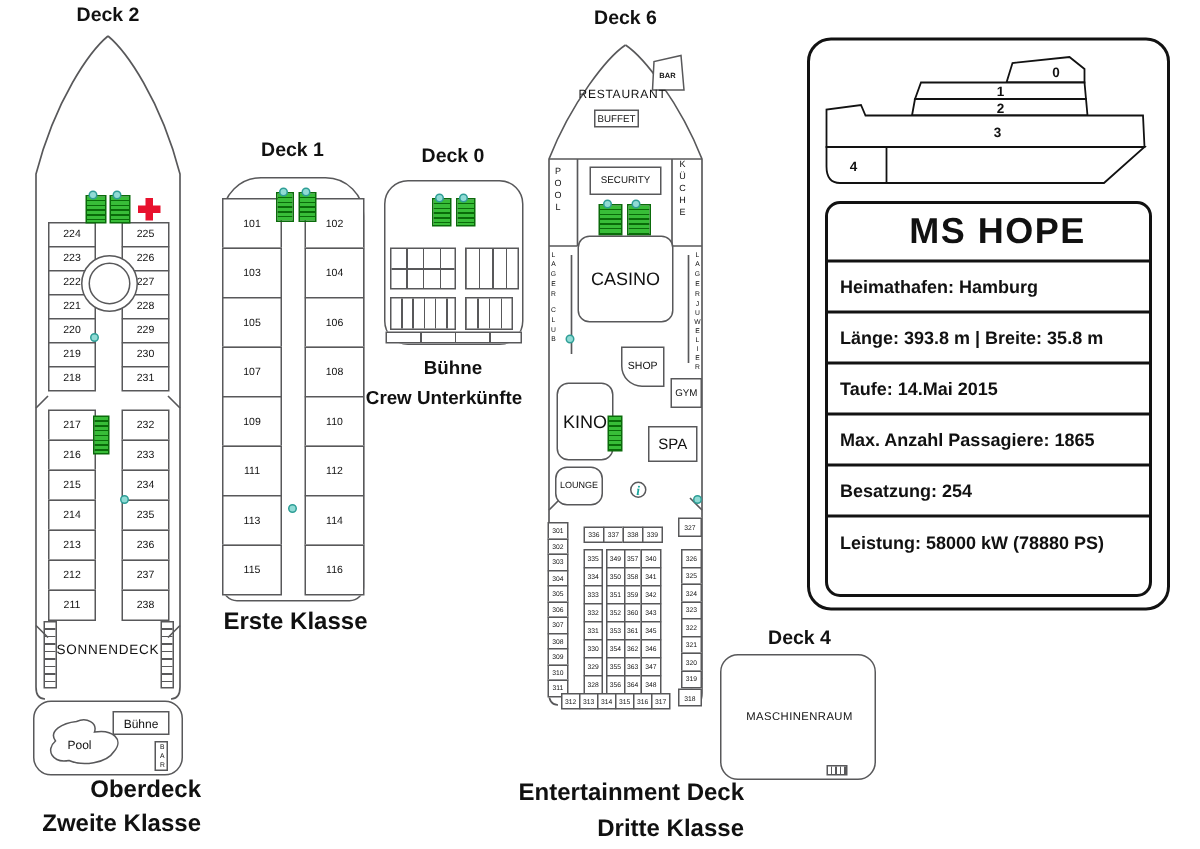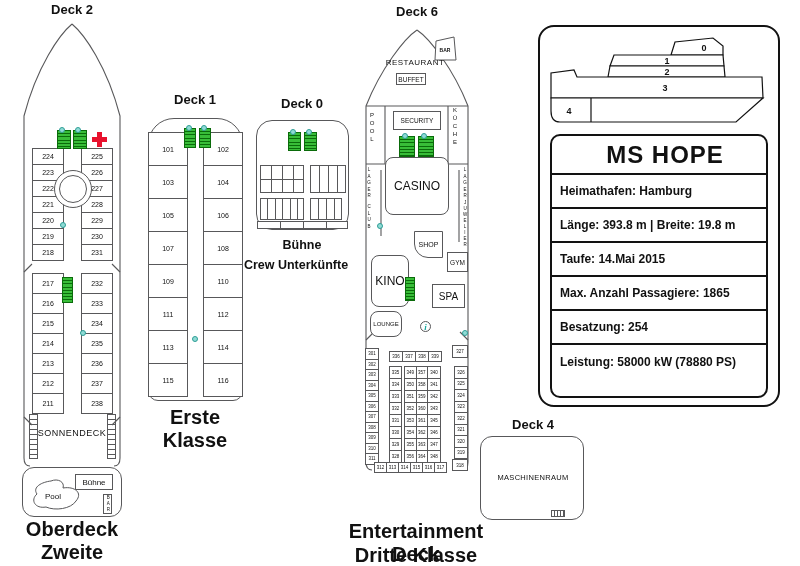--- a/index.html
+++ b/index.html
@@ -3,21 +3,21 @@
 <meta charset="utf-8">
 <style>
   :root{ --ln:#58585a; --ink:#121212; }
   html,body{margin:0;padding:0;background:#fff;}
   .canvas{position:relative;width:800px;height:566px;background:#fff;overflow:hidden;
           font-family:"Liberation Sans",sans-serif;color:#111;}
   .abs{position:absolute;}
   .ctr{display:flex;align-items:center;justify-content:center;}
   .bd{border:1px solid var(--ln);background:#fff;box-sizing:border-box;}
   .decktitle{font-weight:bold;font-size:13px;text-align:center;}
-  .caption{font-weight:bold;font-size:20px;text-align:center;}
+  .caption{font-weight:bold;font-size:16px;text-align:right;}
   .capsm{font-weight:bold;font-size:12.5px;text-align:center;}
   svg{display:block;overflow:visible;}
   .hull{stroke:var(--ln);stroke-width:1.1;fill:none;}
   .hullf{stroke:var(--ln);stroke-width:1;fill:#fff;}
   
   .crow{display:flex;justify-content:space-between;}
   .crow + .crow{margin-top:-1px;}
   .cab{border:1px solid var(--ln);box-sizing:border-box;display:flex;align-items:center;
        justify-content:center;font-size:7px;background:#fff;}
   .w32{width:32px;}.w40{width:40px;}
@@ -373,21 +373,21 @@
     <text class="svgt9" x="121" y="31">1</text>
     <text class="svgt9" x="121" y="42">2</text>
     <text class="svgt9" x="119" y="58">3</text>
     <text class="svgt9" x="23" y="81">4</text>
   </svg>
   <div class="abs infobox" style="left:550px;top:134px;width:218px;height:264px">
     <div class="infotitle">MS HOPE</div>
     <div>
 
     <div class="inforow">Heimathafen: Hamburg</div>
-        <div class="inforow">Länge: 393.8 m | Breite: 19.8 m</div>
+        <div class="inforow">Länge: 393.8 m | Breite: 35.8 m</div>
         <div class="inforow">Taufe: 14.Mai 2015</div>
         <div class="inforow">Max. Anzahl Passagiere: 1865</div>
         <div class="inforow">Besatzung: 254</div>
         <div class="inforow">Leistung: 58000 kW (78880 PS)</div>
       </div>
   </div>
 
 </div>
 
 </body></html>

